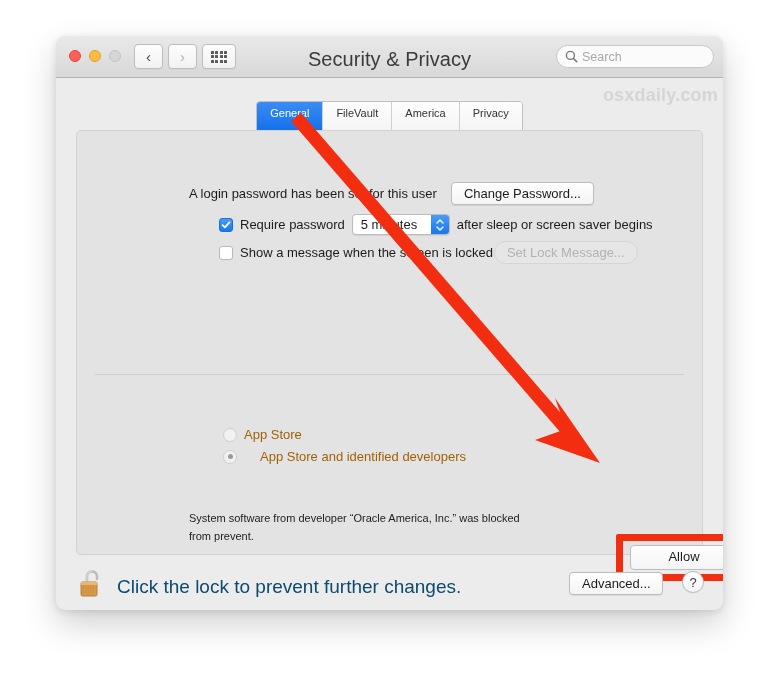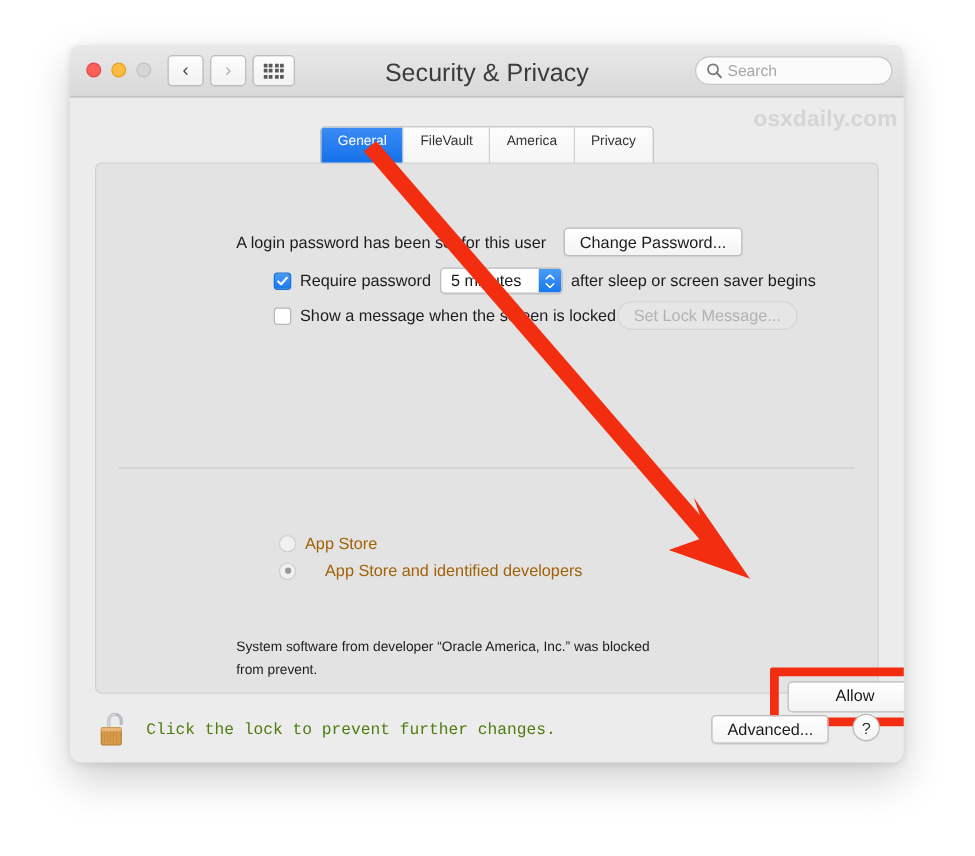--- a/index.html
+++ b/index.html
@@ -260,23 +260,22 @@
     height: 55px;
   }
   .lock {
     position: absolute;
     left: 23px; top: 12px;
     width: 26px; height: 32px;
   }
   .lock-hint {
     position: absolute;
     left: 61px; top: 21px;
-    font-size: 13px;
-    color: #4d7c0f;
-    font-family: Liberation Mono, monospace;
+    font-size: 19px;
+    color: #0c4a6e;
   }
   .advanced {
     position: absolute;
     right: 60px; top: 17px;
     width: 94px;
   }
   .helpbtn {
     position: absolute;
     right: 19px; top: 16px;
     width: 22px; height: 22px;

